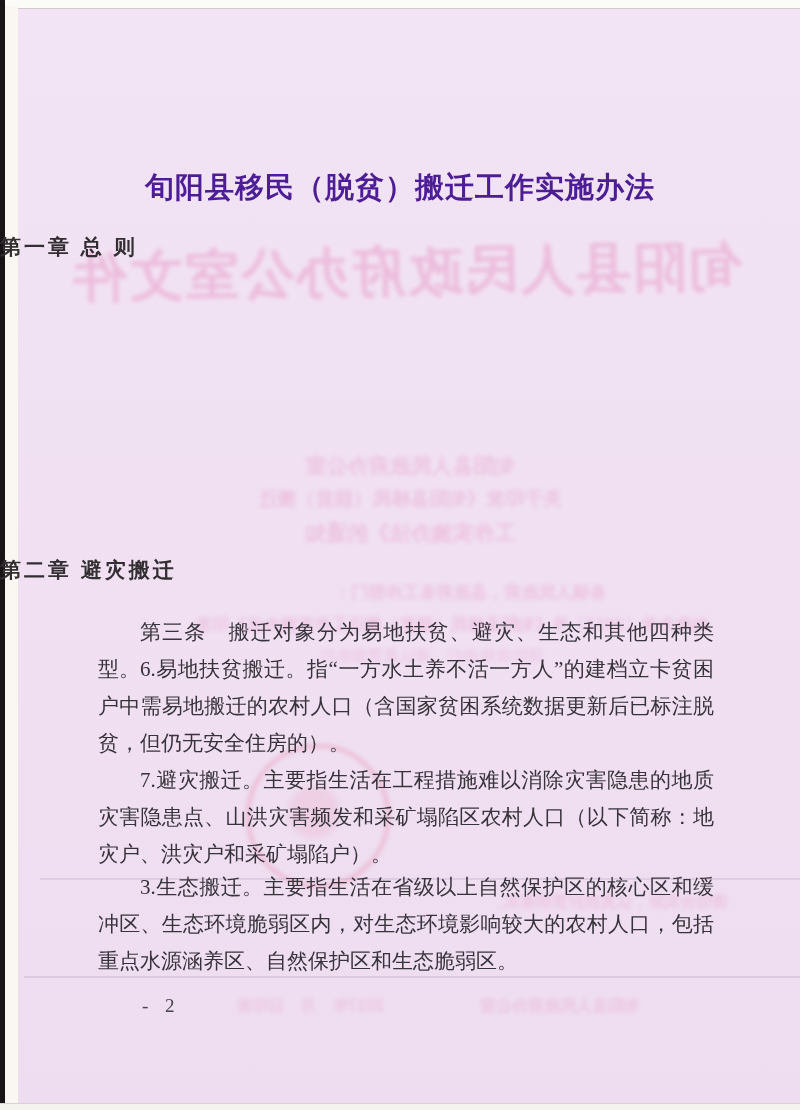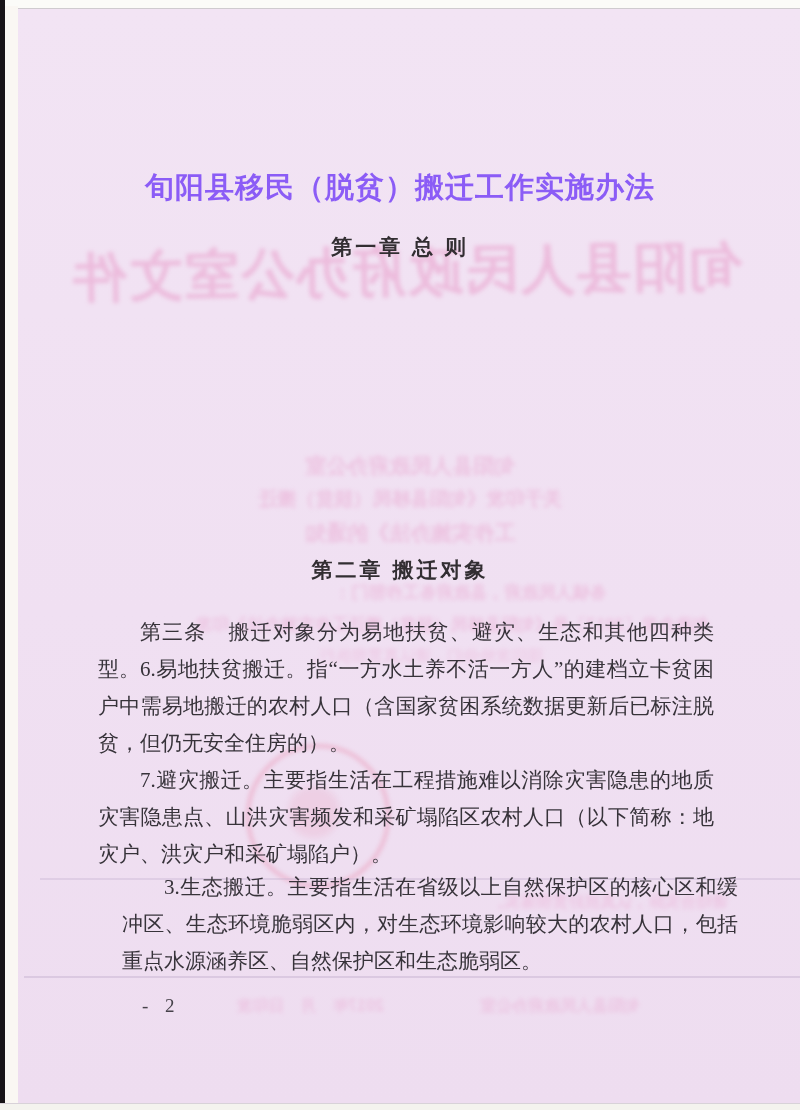--- a/index.html
+++ b/index.html
@@ -45,40 +45,40 @@
     filter:blur(2px);pointer-events:none;
   }
   .bleed-seal-inner{
     position:absolute;left:288px;top:786px;width:52px;height:52px;
     background:rgba(232,96,136,.12);border-radius:50%;filter:blur(3px);pointer-events:none;
   }
 
   
   .doc-title{
     position:absolute;left:0;width:800px;top:168px;text-align:center;
-    font-size:29px;font-weight:bold;color:#8b5cf6;letter-spacing:1px;
+    font-size:29px;font-weight:bold;color:#4c1d95;letter-spacing:1px;
   }
   .chapter{
-    position:absolute;left:0;width:800px;text-align:center;
+    position:absolute;left:0;width:800px;text-align:left;
     font-size:21px;font-weight:bold;color:#322e32;letter-spacing:3px;
     font-family:"Liberation Sans","DejaVu Sans",sans-serif;
   }
   .ch1{top:233px;}
   .ch2{top:556px;}
   .para{
     position:absolute;left:98px;width:616px;
     font-size:21px;line-height:37px;color:#37333a;
     text-align:justify;text-indent:2em;margin:0;
   }
   .p1{top:288px;}
   .p2{top:433px;}
   .p3{top:614px;}
   .p4{top:651px;}
   .p5{top:762px;}
-  .p6{top:869px;margin-left:24px;}
+  .p6{top:869px;}
   .pagenum{
     position:absolute;left:142px;top:995px;
     font-size:19px;color:#46424a;letter-spacing:6px;
   }
 </style>
 </head>
 <body>
 
 <div class="scan">
 
@@ -101,21 +101,21 @@
   <div class="bleed bleed-footer">旬阳县人民政府办公室　　　　　　2017年　月　日印发</div>
 
   <div class="streak streak-1"></div>
   <div class="streak streak-2"></div>
 
   <div class="doc-title">旬阳县移民（脱贫）搬迁工作实施办法</div>
 
   <div class="chapter ch1">第一章 总 则</div>
 
 
-  <div class="chapter ch2">第二章 搬迁对象</div>
+  <div class="chapter ch2">第二章 避灾搬迁</div>
 
   <p class="para p3">第三条　搬迁对象分为易地扶贫、避灾、生态和其他四种类型。</p>
   <p class="para p4">6.易地扶贫搬迁。指“一方水土养不活一方人”的建档立卡贫困户中需易地搬迁的农村人口（含国家贫困系统数据更新后已标注脱贫，但仍无安全住房的）。</p>
   <p class="para p5">7.避灾搬迁。主要指生活在工程措施难以消除灾害隐患的地质灾害隐患点、山洪灾害频发和采矿塌陷区农村人口（以下简称：地灾户、洪灾户和采矿塌陷户）。</p>
   <p class="para p6">3.生态搬迁。主要指生活在省级以上自然保护区的核心区和缓冲区、生态环境脆弱区内，对生态环境影响较大的农村人口，包括重点水源涵养区、自然保护区和生态脆弱区。</p>
 
   <div class="pagenum">- 2</div>
 
 </div>
 

